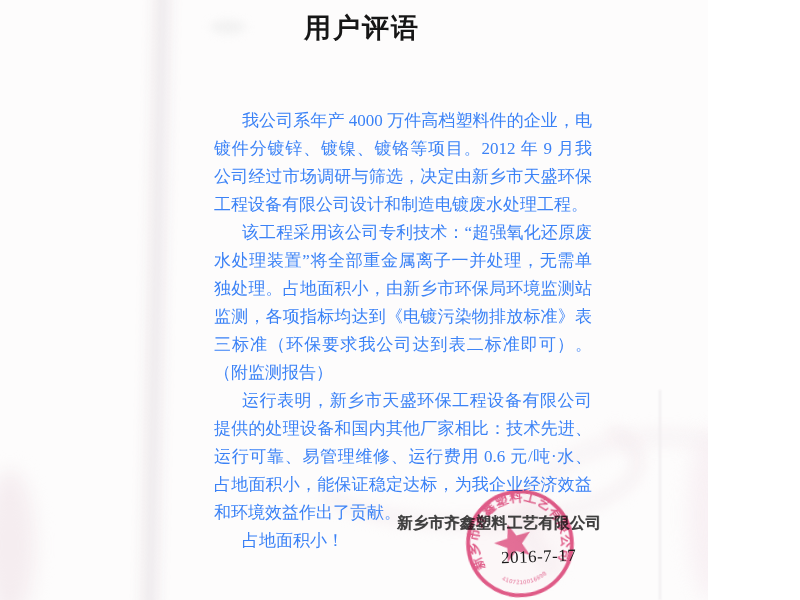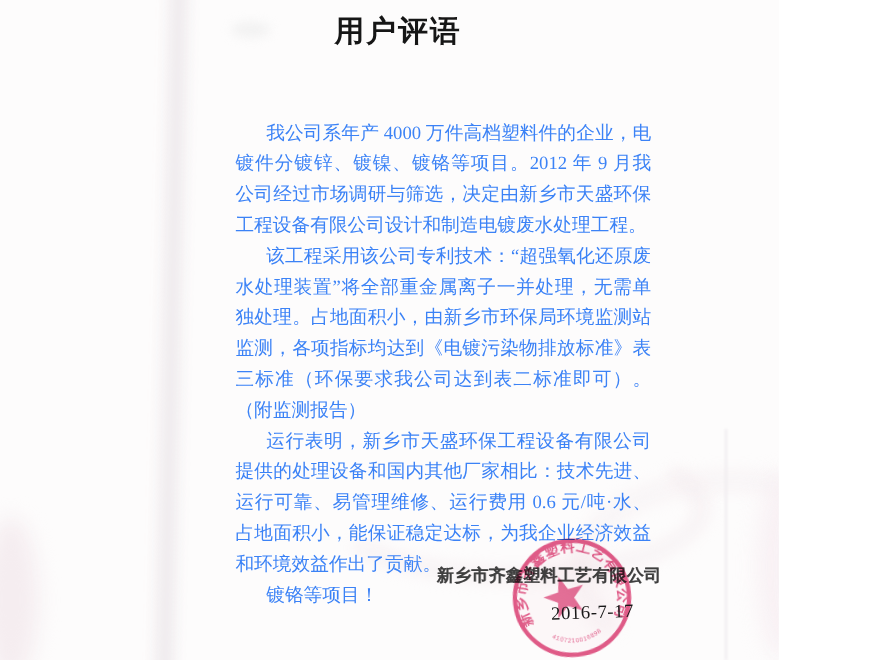--- a/index.html
+++ b/index.html
@@ -145,21 +145,21 @@
   <div class="artifact art-line-right"></div>
   <div class="artifact art-blob-bl"></div>
   <div class="artifact art-blob-r"></div>
 
   <h1 class="doc-title">用户评语</h1>
 
   <div class="body-text">
     <p class="para">我公司系年产 4000 万件高档塑料件的企业，电镀件分镀锌、镀镍、镀铬等项目。2012 年 9 月我公司经过市场调研与筛选，决定由新乡市天盛环保工程设备有限公司设计和制造电镀废水处理工程。</p>
     <p class="para">该工程采用该公司专利技术：“超强氧化还原废水处理装置”将全部重金属离子一并处理，无需单独处理。占地面积小，由新乡市环保局环境监测站监测，各项指标均达到《电镀污染物排放标准》表三标准（环保要求我公司达到表二标准即可）。（附监测报告）</p>
     <p class="para">运行表明，新乡市天盛环保工程设备有限公司提供的处理设备和国内其他厂家相比：技术先进、运行可靠、易管理维修、运行费用 0.6 元/吨·水、占地面积小，能保证稳定达标，为我企业经济效益和环境效益作出了贡献。</p>
-    <p class="para">镀铬等项目！</p>
+    <p class="para">占地面积小！</p>
   </div>
 
   <div class="sig-company">新乡市齐鑫塑料工艺有限公司</div>
 
   <svg class="stamp" viewBox="0 0 140 140" aria-hidden="true">
     <defs>
       <path id="arcTop" d="M 27.6 94.5 A 49 49 0 1 1 112.4 94.5" fill="none"></path>
       <path id="arcBottom" d="M 43.0 108.5 A 47 47 0 0 0 97.0 108.5" fill="none"></path>
     </defs>
     <circle cx="70" cy="70" r="57" fill="#f6cbdb" opacity="0.12"></circle>

